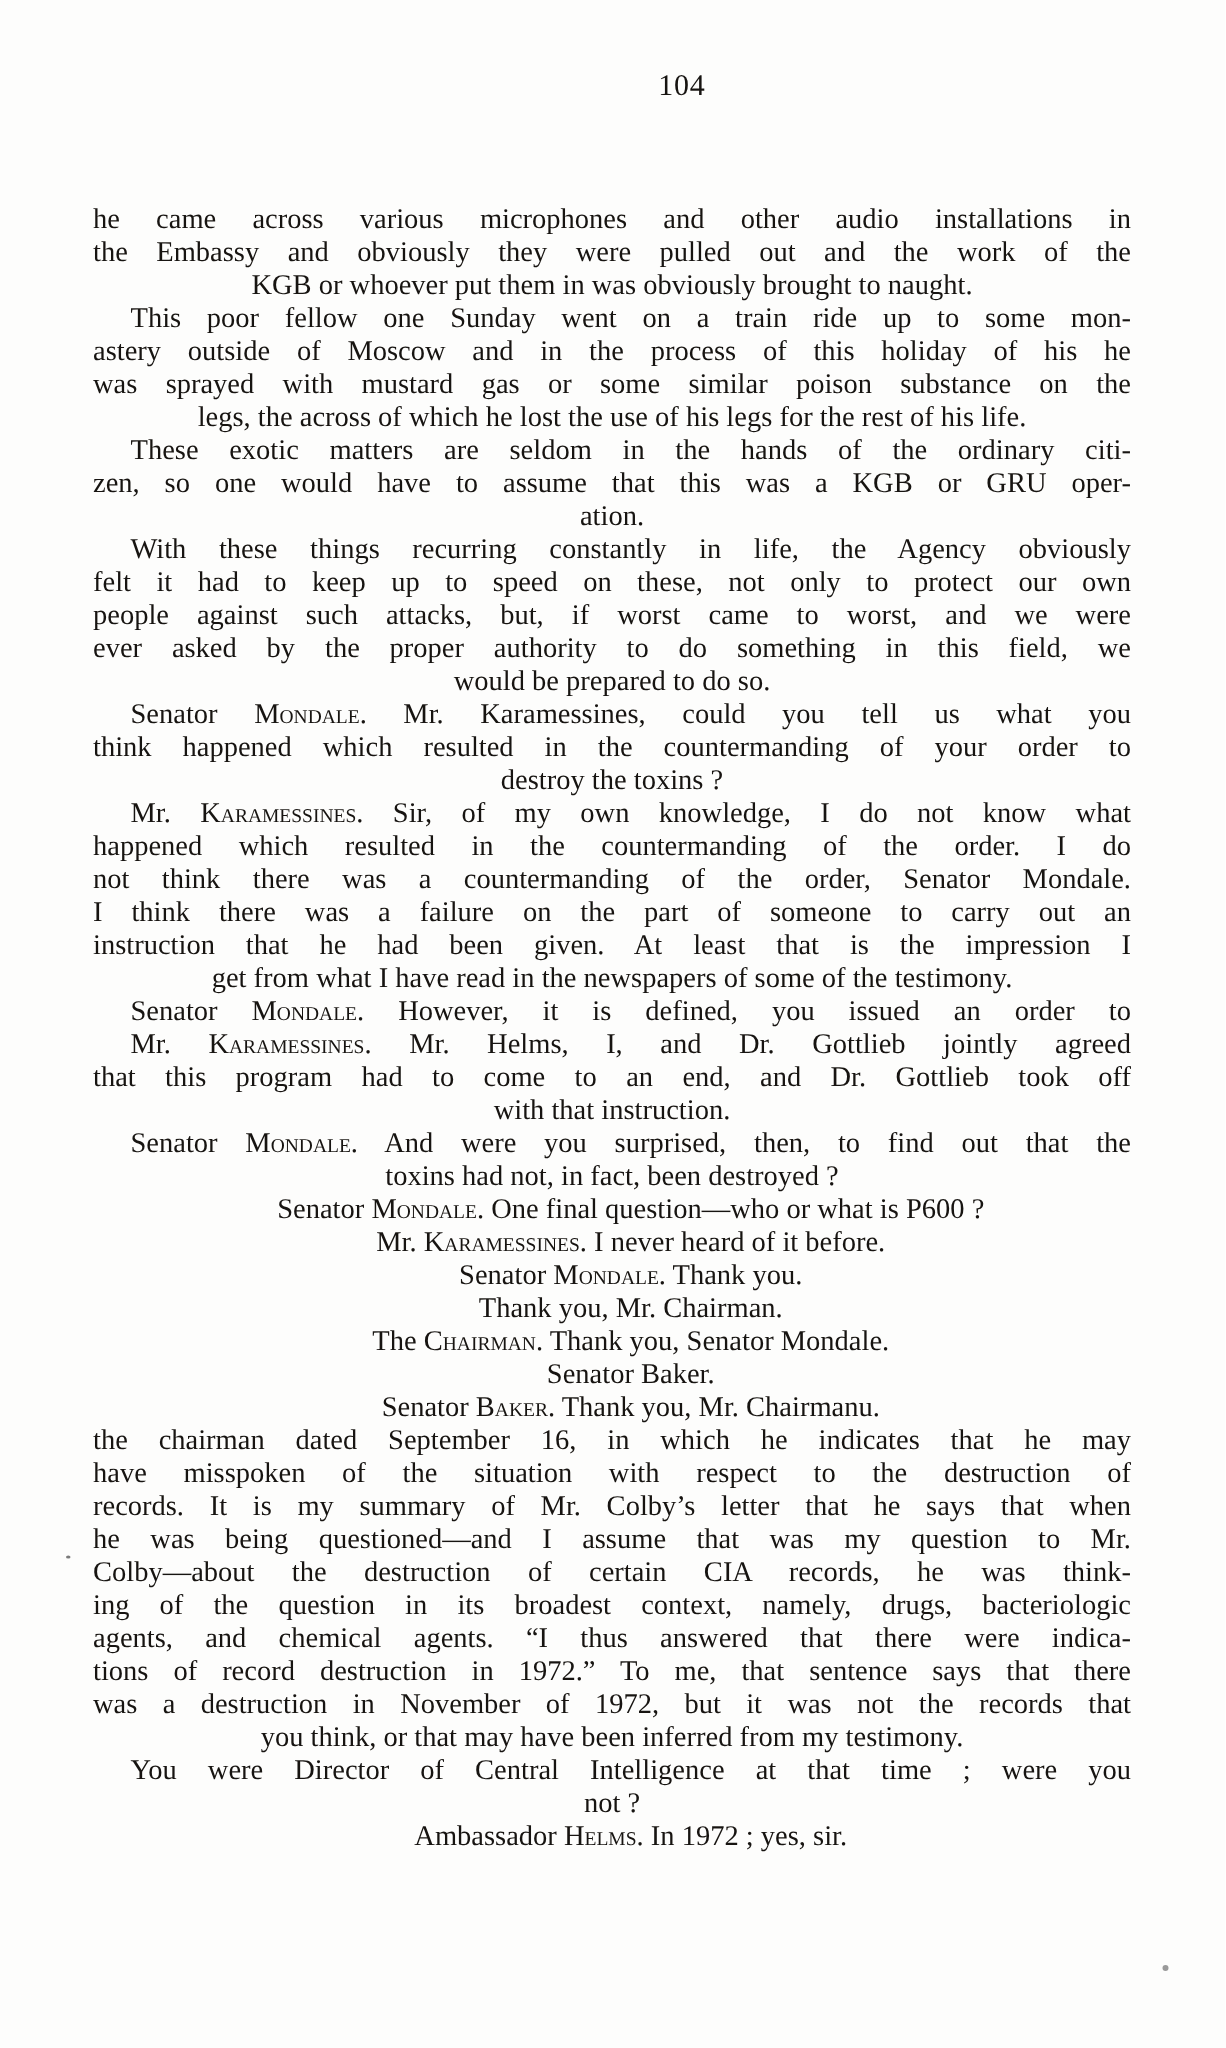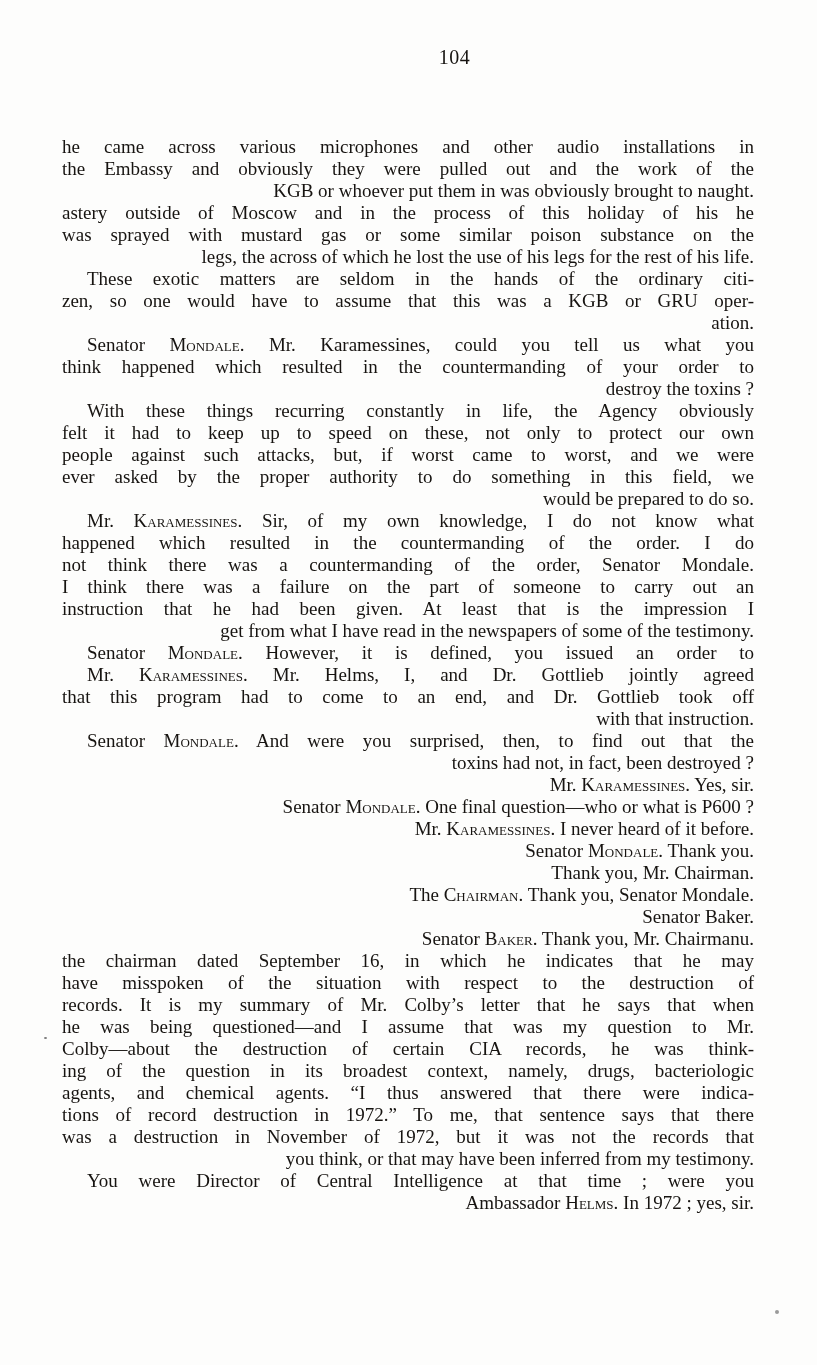--- a/index.html
+++ b/index.html
@@ -25,83 +25,81 @@
   .body-text {
     position: absolute;
     left: 62px;
     top: 91px;
     width: 692px;
     font-size: 19px;
     line-height: 22px;
     margin-top: 45px;
   }
   .paragraph { margin: 0; }
-  .line { text-align: right; white-space: normal; }
+  .line { text-align: center; white-space: normal; }
   .line.just { text-align: justify; text-align-last: justify; }
   .line.indent { text-indent: 25px; }
   .sc { font-variant: small-caps; }
   .speck { position: absolute; background: #7a7a7a; border-radius: 50%; }
   #speck-left  { left: 44px;  top: 1037px; width: 3px; height: 2px; }
   #speck-right { left: 775px; top: 1310px; width: 4px; height: 4px; background:#9a9a9a; }
 </style>
 </head>
 <body>
 
 <div class="page">
   <div class="page-number">104</div>
   <div class="body-text">
       <div class="paragraph">
         <div class="line just"><span>he came across various microphones and other audio installations in</span></div>
         <div class="line just"><span>the Embassy and obviously they were pulled out and the work of the</span></div>
         <div class="line"><span>KGB or whoever put them in was obviously brought to naught.</span></div>
       </div>
       <div class="paragraph">
+        <div class="line just indent"><span>This poor fellow one Sunday went on a train ride up to some mon-</span></div>
         <div class="line just"><span>astery outside of Moscow and in the process of this holiday of his he</span></div>
         <div class="line just"><span>was sprayed with mustard gas or some similar poison substance on the</span></div>
         <div class="line"><span>legs, the across of which he lost the use of his legs for the rest of his life.</span></div>
       </div>
       <div class="paragraph">
         <div class="line just indent"><span>These exotic matters are seldom in the hands of the ordinary citi-</span></div>
         <div class="line just"><span>zen, so one would have to assume that this was a KGB or GRU oper-</span></div>
         <div class="line"><span>ation.</span></div>
       </div>
       <div class="paragraph">
-        <div class="line just indent"><span>Senator </span><span class="sc">Mondale</span><span>. Mr. Karamessines, could you tell us what you</span></div>
-        <div class="line just"><span>think happened which resulted in the countermanding of your order to</span></div>
-        <div class="line"><span>destroy the toxins ?</span></div>
-      </div>
-      <div class="paragraph">
         <div class="line just indent"><span>With these things recurring constantly in life, the Agency obviously</span></div>
         <div class="line just"><span>felt it had to keep up to speed on these, not only to protect our own</span></div>
         <div class="line just"><span>people against such attacks, but, if worst came to worst, and we were</span></div>
         <div class="line just"><span>ever asked by the proper authority to do something in this field, we</span></div>
         <div class="line"><span>would be prepared to do so.</span></div>
+      </div>
+      <div class="paragraph">
+        <div class="line just indent"><span>Senator </span><span class="sc">Mondale</span><span>. Mr. Karamessines, could you tell us what you</span></div>
+        <div class="line just"><span>think happened which resulted in the countermanding of your order to</span></div>
+        <div class="line"><span>destroy the toxins ?</span></div>
       </div>
       <div class="paragraph">
         <div class="line just indent"><span>Mr. </span><span class="sc">Karamessines</span><span>. Sir, of my own knowledge, I do not know what</span></div>
         <div class="line just"><span>happened which resulted in the countermanding of the order. I do</span></div>
         <div class="line just"><span>not think there was a countermanding of the order, Senator Mondale.</span></div>
         <div class="line just"><span>I think there was a failure on the part of someone to carry out an</span></div>
         <div class="line just"><span>instruction that he had been given. At least that is the impression I</span></div>
         <div class="line"><span>get from what I have read in the newspapers of some of the testimony.</span></div>
       </div>
       <div class="paragraph">
         <div class="line just indent"><span>Senator </span><span class="sc">Mondale</span><span>. However, it is defined, you issued an order to</span></div>
       </div>
       <div class="paragraph">
         <div class="line just indent"><span>Mr. </span><span class="sc">Karamessines</span><span>. Mr. Helms, I, and Dr. Gottlieb jointly agreed</span></div>
         <div class="line just"><span>that this program had to come to an end, and Dr. Gottlieb took off</span></div>
         <div class="line"><span>with that instruction.</span></div>
       </div>
       <div class="paragraph">
         <div class="line just indent"><span>Senator </span><span class="sc">Mondale</span><span>. And were you surprised, then, to find out that the</span></div>
         <div class="line"><span>toxins had not, in fact, been destroyed ?</span></div>
-      </div>
-      <div class="paragraph">
-        <div class="line indent"><span>Mr. </span><span class="sc">Karamessines</span><span>. Yes, sir.</span></div>
       </div>
       <div class="paragraph">
         <div class="line indent"><span>Senator </span><span class="sc">Mondale</span><span>. One final question—who or what is P600 ?</span></div>
       </div>
       <div class="paragraph">
         <div class="line indent"><span>Mr. </span><span class="sc">Karamessines</span><span>. I never heard of it before.</span></div>
       </div>
       <div class="paragraph">
         <div class="line indent"><span>Senator </span><span class="sc">Mondale</span><span>. Thank you.</span></div>
       </div>
@@ -124,20 +122,21 @@
         <div class="line just"><span>he was being questioned—and I assume that was my question to Mr.</span></div>
         <div class="line just"><span>Colby—about the destruction of certain CIA records, he was think-</span></div>
         <div class="line just"><span>ing of the question in its broadest context, namely, drugs, bacteriologic</span></div>
         <div class="line just"><span>agents, and chemical agents. “I thus answered that there were indica-</span></div>
         <div class="line just"><span>tions of record destruction in 1972.” To me, that sentence says that there</span></div>
         <div class="line just"><span>was a destruction in November of 1972, but it was not the records that</span></div>
         <div class="line"><span>you think, or that may have been inferred from my testimony.</span></div>
       </div>
       <div class="paragraph">
         <div class="line just indent"><span>You were Director of Central Intelligence at that time ; were you</span></div>
+        <div class="line"><span>not ?</span></div>
       </div>
       <div class="paragraph">
         <div class="line indent"><span>Ambassador </span><span class="sc">Helms</span><span>. In 1972 ; yes, sir.</span></div>
       </div>
     </div>
   <div class="speck" id="speck-left"></div>
   <div class="speck" id="speck-right"></div>
 </div>
 
 </body></html>

